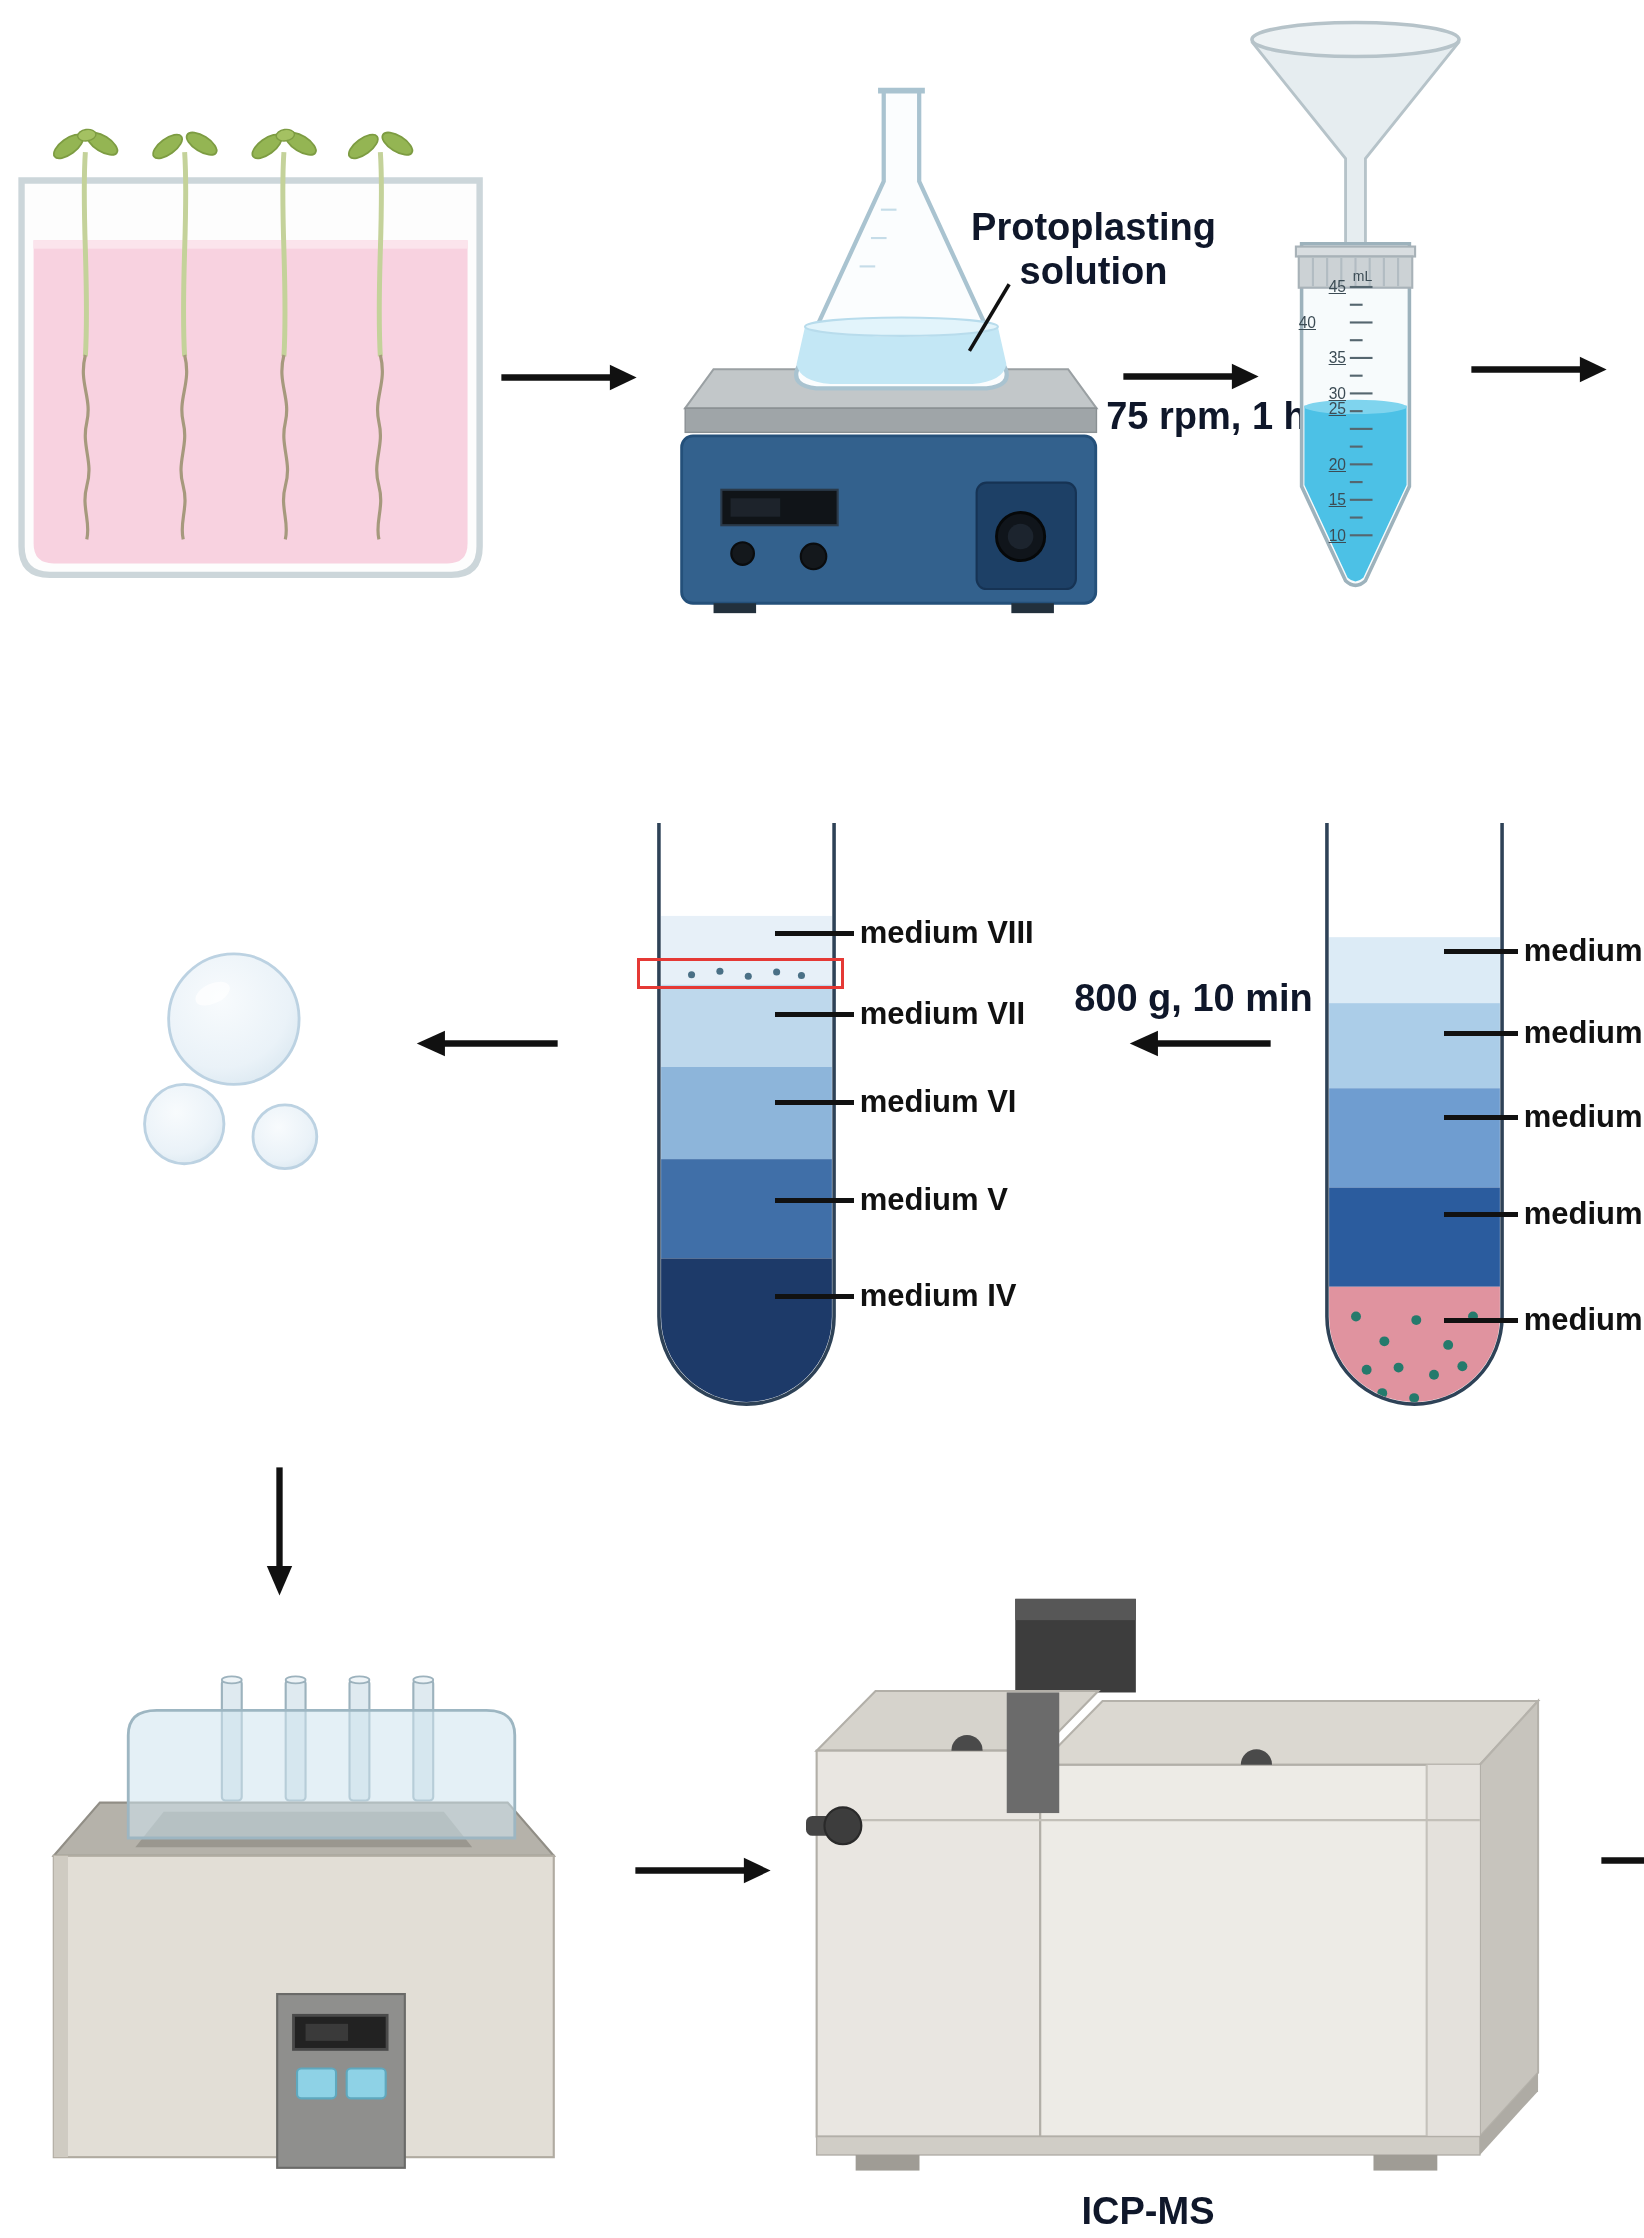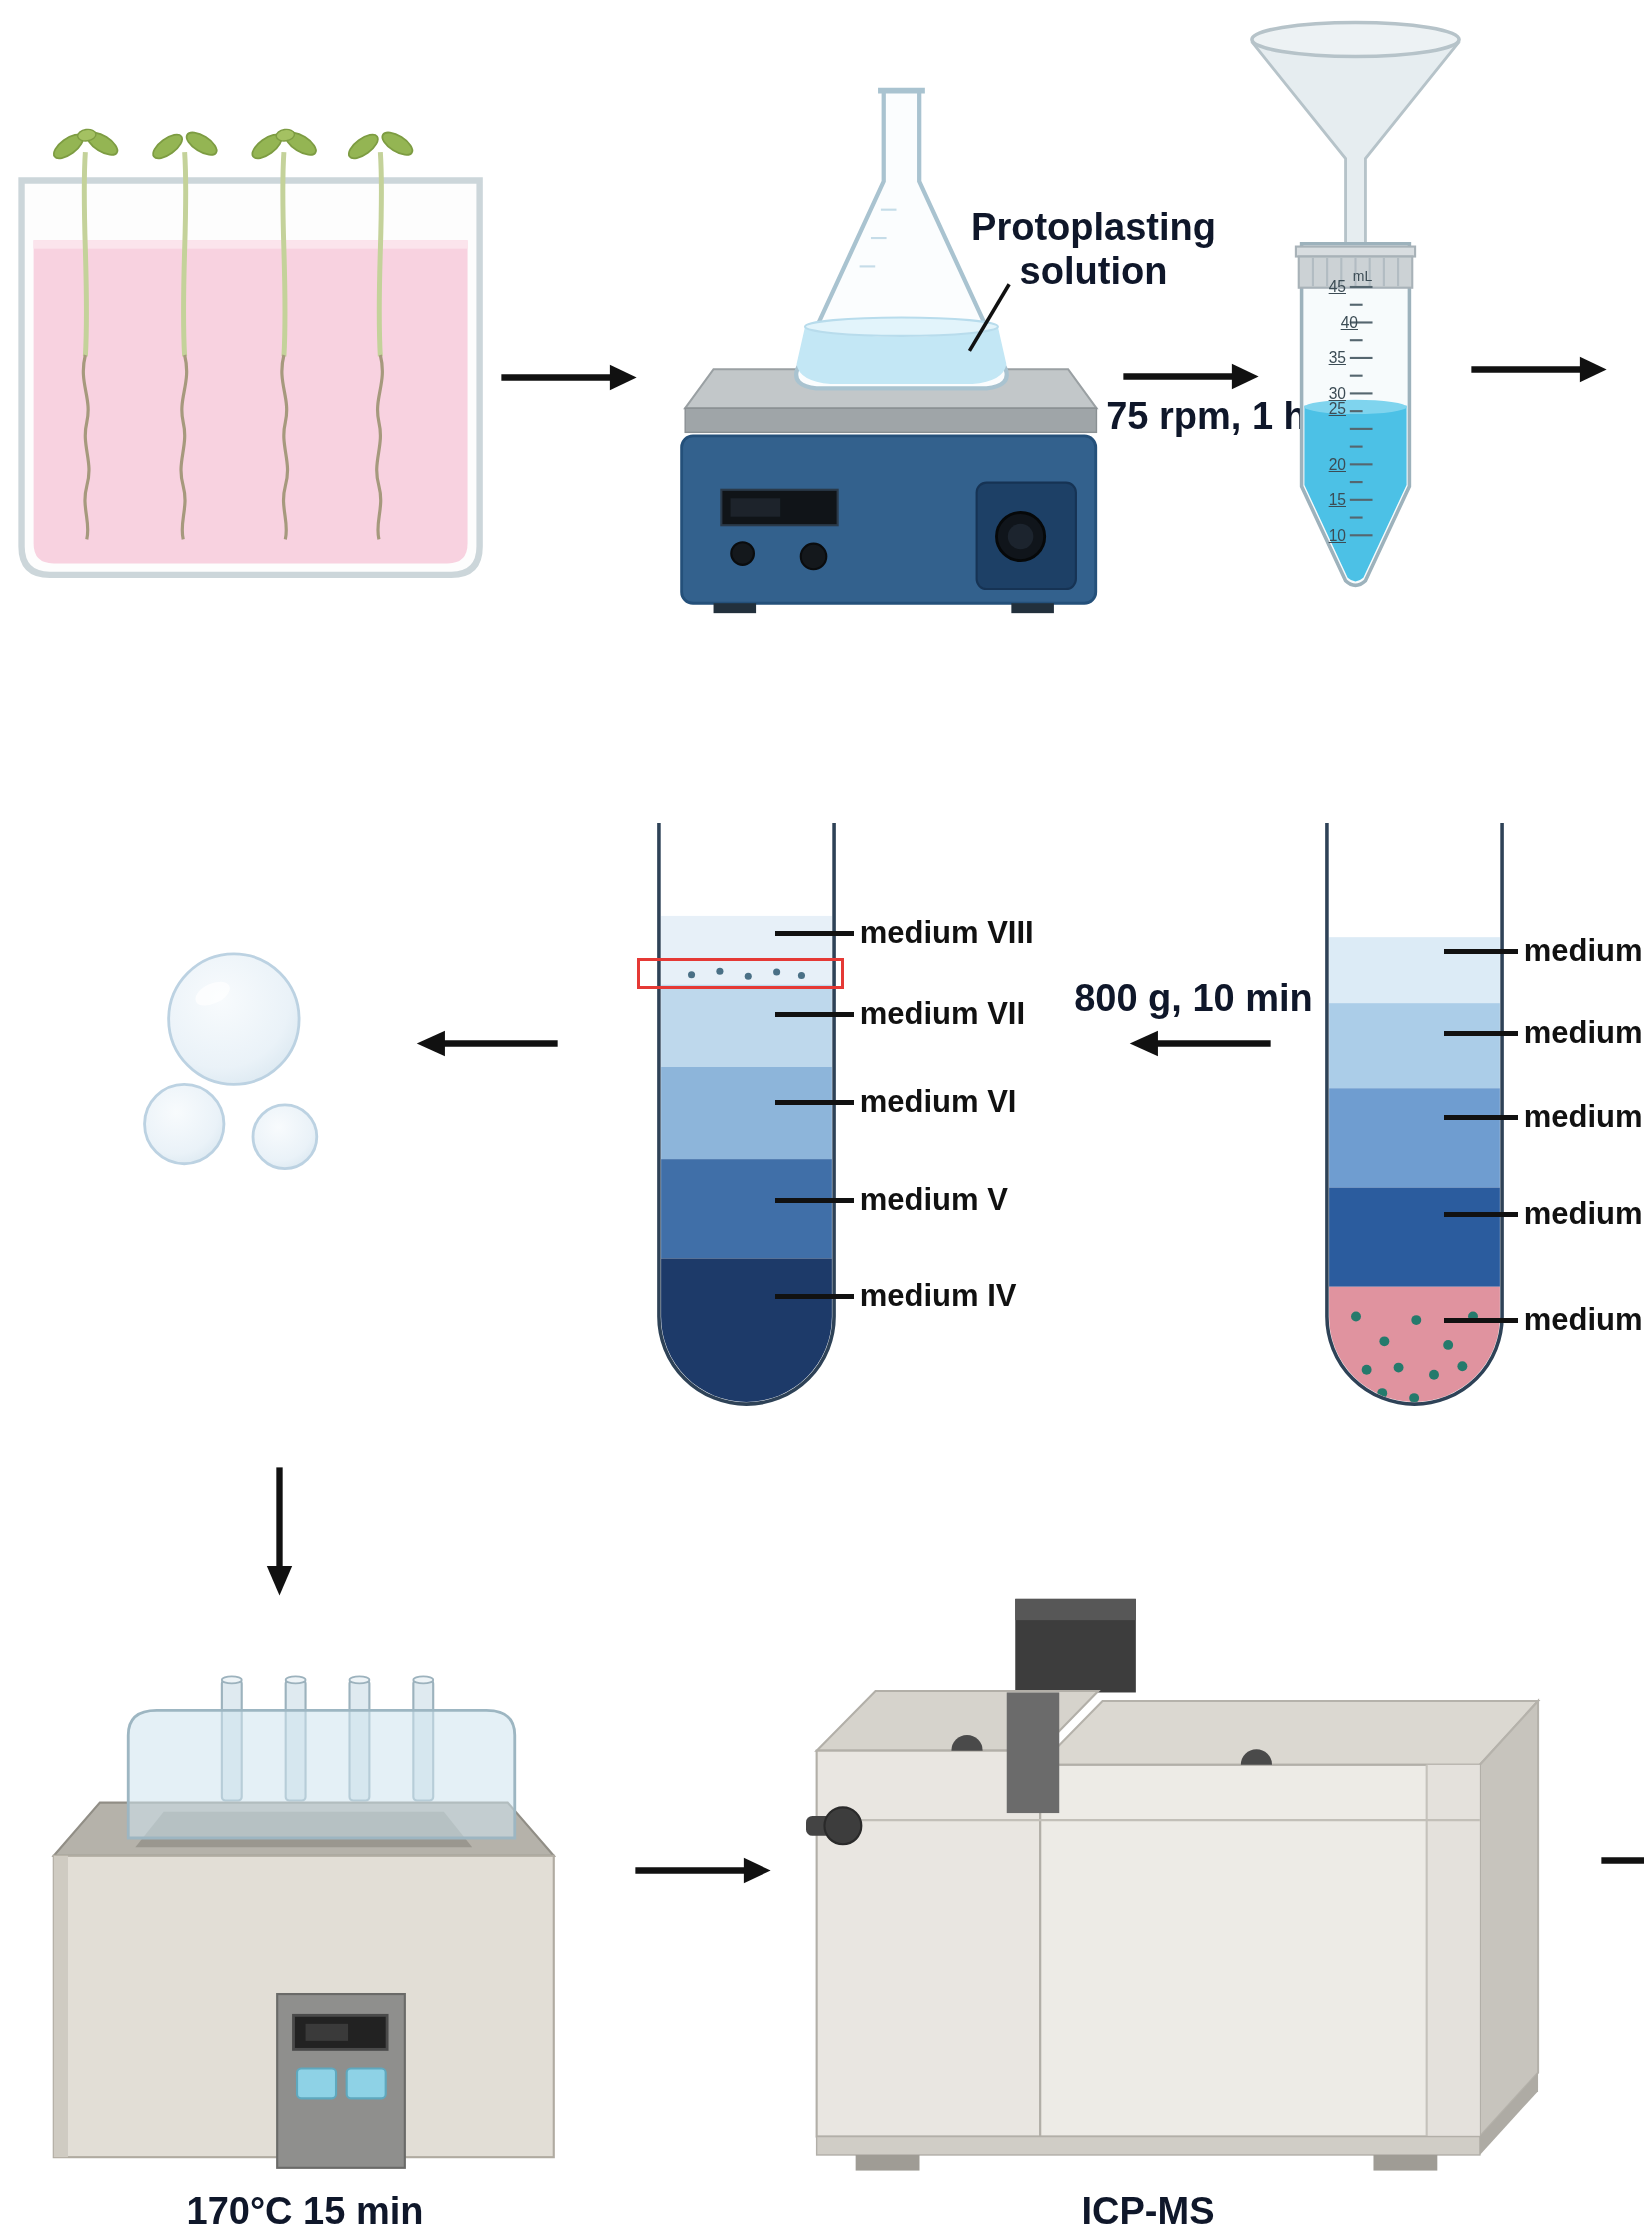--- a/index.html
+++ b/index.html
@@ -144,21 +144,21 @@
           <line x1="152" y1="654" x2="170" y2="654"></line>
         <line x1="152" y1="679" x2="184" y2="679"></line>
           <line x1="152" y1="704" x2="170" y2="704"></line>
         <line x1="152" y1="729" x2="184" y2="729"></line>
       </g>
     </g>
   </svg>
 
   <span class="grad-unit" style="left:1347px;top:268px;">mL</span>
   <span class="grad-num" style="left:1302px;top:278px;">45</span>
-  <span class="grad-num" style="left:1314px;top:314px;text-align:right;">40</span>
+  <span class="grad-num" style="left:1272px;top:314px;text-align:right;">40</span>
   <span class="grad-num" style="left:1302px;top:349px;">35</span>
   <span class="grad-num" style="left:1302px;top:385px;">30</span>
   <span class="grad-num" style="left:1302px;top:400px;">25</span>
   <span class="grad-num" style="left:1302px;top:456px;">20</span>
   <span class="grad-num" style="left:1302px;top:491px;">15</span>
   <span class="grad-num" style="left:1302px;top:527px;">10</span>
 
   <svg class="abs" style="left:1468px;top:354px;" width="142" height="31" viewBox="0 0 200 44">
     <line x1="4" y1="22" x2="162" y2="22" stroke="#111" stroke-width="9"></line>
     <polygon points="158,4 196,22 158,40" fill="#111"></polygon>
@@ -312,21 +312,20 @@
 
     <rect x="50" y="300" width="705" height="425" fill="#e2ded6" stroke="#b0aba1" stroke-width="3"></rect>
     <rect x="50" y="300" width="20" height="425" fill="#cfcbc2"></rect>
 
     <rect x="365" y="495" width="180" height="245" fill="#8f8f8d" stroke="#6a6a68" stroke-width="3"></rect>
     <rect x="388" y="525" width="132" height="48" fill="#222222" stroke="#4a4a4a" stroke-width="4"></rect>
     <rect x="405" y="537" width="60" height="24" fill="#3a3a3a"></rect>
     <rect x="393" y="600" width="55" height="42" rx="6" fill="#8ed2e6" stroke="#5fa8be" stroke-width="3"></rect>
     <rect x="463" y="600" width="55" height="42" rx="6" fill="#8ed2e6" stroke="#5fa8be" stroke-width="3"></rect>
   </svg>
-  <div class="label" style="left:92px;top:2190px;width:426px;">170°C 15 min</div>
 
   <svg class="abs" style="left:632px;top:1855px;" width="142" height="31" viewBox="0 0 200 44">
     <line x1="4" y1="22" x2="162" y2="22" stroke="#111" stroke-width="9"></line>
     <polygon points="158,4 196,22 158,40" fill="#111"></polygon>
   </svg>
 
   <svg class="abs" style="left:806px;top:1586px;" width="759" height="596" viewBox="0 0 1070 840">
 
     <rect x="295" y="18" width="170" height="132" fill="#3d3d3d"></rect>
     <rect x="295" y="18" width="170" height="30" fill="#575757"></rect>

